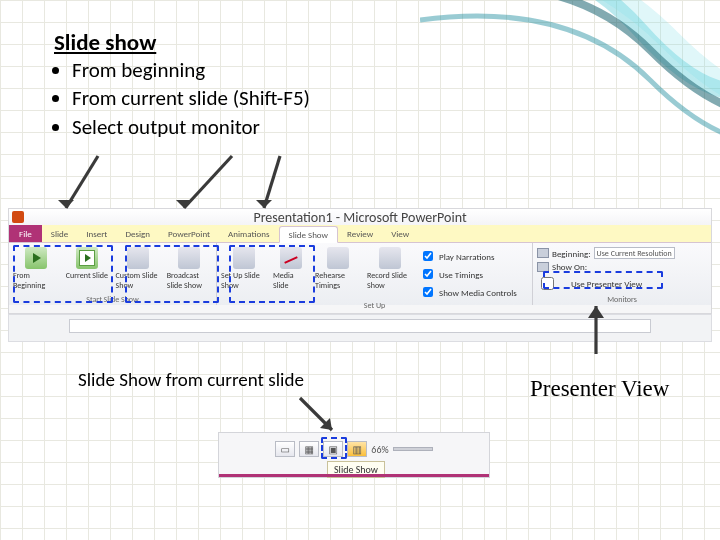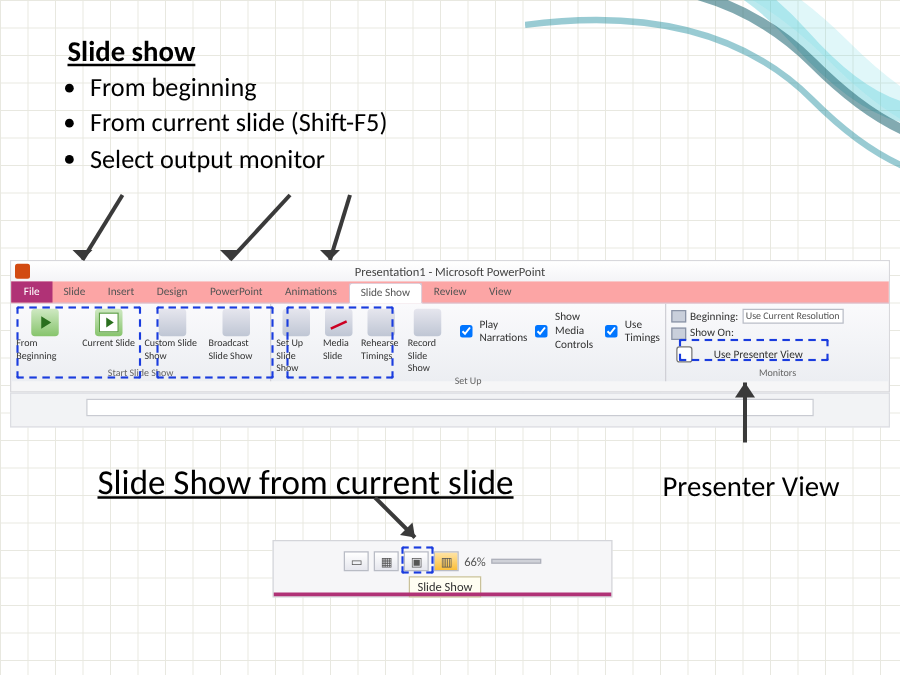--- a/index.html
+++ b/index.html
@@ -53,31 +53,31 @@
     top: 208px; left: 8px;
     width: 704px; height: 106px;
     background: #f6f6f7;
     border: 1px solid #d8d8dc;
     box-shadow: 0 1px 0 rgba(0,0,0,.05);
   }
   .titlebar {
     height: 16px;
     background: linear-gradient(#fff,#f4f4f7);
     display: flex; align-items: center; justify-content: center;
-    font-size: 10px; color: #444;
+    font-size: 14px; color: #444;
     position: relative;
   }
   .pp-icon {
     position: absolute; left: 3px; top: 2px;
     width: 12px; height: 12px; background: #d24a11;
     border-radius: 2px;
   }
   .tabs {
     height: 18px;
-    background: #fca5a5;
+    background: #fef9c3;
     display: flex; align-items: flex-end;
     font-size: 9px; color: #555;
     border-bottom: 1px solid #d6c4d2;
   }
   .file-tab {
     height: 100%; padding: 0 10px;
     background: #b03276; color: #fff;
     display: flex; align-items: center;
   }
   .tab {
@@ -128,21 +128,21 @@
   .ic-cur { background: linear-gradient(#cfe9c3,#87c46c); position:relative; }
   .ic-cur::before{content:"";position:absolute;inset:3px;background:#fff;border:1px solid #5b9e43;}
   .ic-cur::after{content:"";position:absolute;left:9px;top:7px;width:0;height:0;border-left:6px solid #2a6f1e;border-top:4px solid transparent;border-bottom:4px solid transparent;}
   .ic-bc { background: linear-gradient(#e6e6ee,#bfc6d4); }
   .ic-custom { background: linear-gradient(#e6e6ee,#bfc6d4); }
   .ic-setup { background: linear-gradient(#e6e6ee,#bfc6d4); }
   .ic-hide { background: linear-gradient(#e6e6ee,#bfc6d4); position:relative;}
   .ic-hide::after{content:"";position:absolute;left:4px;top:12px;width:14px;height:2px;background:#c02;transform:rotate(-25deg);}
   .ic-generic { background: linear-gradient(#e6e6ee,#bfc6d4); }
 
-  .checks { font-size: 9px; color: #333; display:flex;flex-direction:row;gap:2px;padding-top:3px; }
+  .checks { font-size: 9px; color: #333; display:flex;flex-direction:column;gap:2px;padding-top:3px; }
   .checks label { display:flex;align-items:center;gap:3px;}
   .checks input { width:10px;height:10px;}
 
   .mon-col { font-size: 9px; color:#333; display:flex;flex-direction:column;gap:2px;padding-top:2px;}
   .mon-row { display:flex;align-items:center;gap:3px;}
   .mon-row .icn { width:12px;height:10px;background:#c9cfdb;border:1px solid #8a93a6;}
   .mon-row select, .mon-row .sel-fake { font-size:8px;border:1px solid #b8bcc6;background:#fff;padding:0 2px;color:#555;}
 
   
   .dash { position:absolute;border:2px dashed #1a3cde;border-radius:2px;pointer-events:none;}
@@ -150,25 +150,26 @@
   
   .ruler {
     position:absolute; top:314px; left:8px; width:704px; height:28px;
     background:#f2f3f5;border:1px solid #dcdde2;
   }
   .ruler .inner { margin:4px 60px 0; height:14px; background:#fff;border:1px solid #c9cbd2;}
 
   
   .label-mid {
     position:absolute; top:368px; left:78px;
-    font-size:28px; text-decoration:underline;
+    font-size:19px; 
   }
   .label-right {
     position:absolute; top:376px; left:530px;
     font-size:23px;
+    font-family:Liberation Serif, serif;
   }
 
   
   .statusbar {
     position:absolute; top:432px; left:218px;
     width:272px; height:46px;
     background:#f6f6f8;border:1px solid #d4d5da;
     padding-top:8px;
   }
   .sb-row { display:flex;align-items:center;gap:4px;justify-content:center;font-size:10px;color:#555;}
@@ -266,25 +267,25 @@
             <div class="ic ic-generic"></div>
             <span>Record Slide Show</span>
           </div>
           <div class="checks">
             <label>
                 <input type="checkbox" checked="" style="">
                 <span>Play Narrations</span>
               </label>
             <label>
                 <input type="checkbox" checked="" style="">
-                <span>Show Media Controls</span>
+                <span>Use Timings</span>
               </label>
             <label>
                 <input type="checkbox" checked="" style="">
-                <span>Use Timings</span>
+                <span>Show Media Controls</span>
               </label>
           </div>
         </div>
         <div class="grp-label">Set Up</div>
       </div>
 
       <div class="grp" style="flex:1;border-right:none">
         <div class="mon-col">
           <div class="mon-row">
             <div class="icn"></div>

